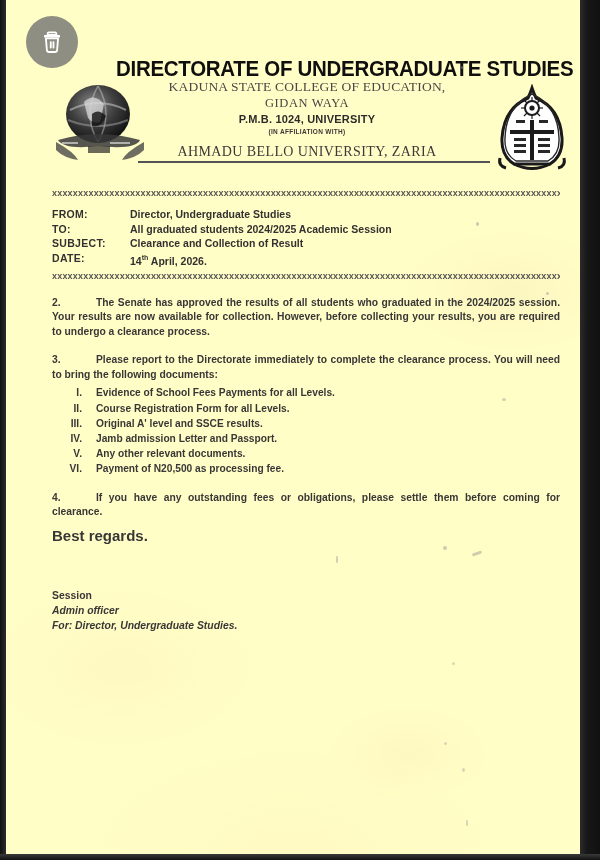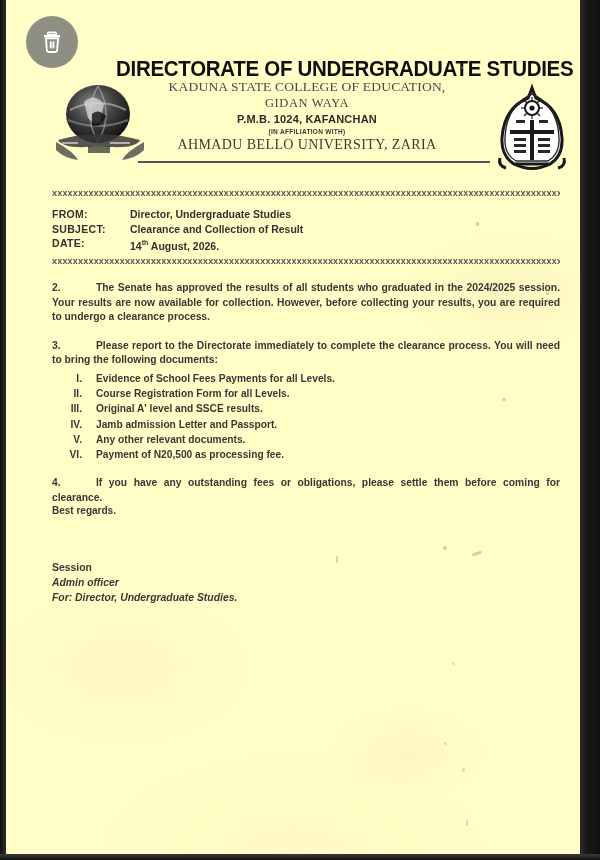--- a/index.html
+++ b/index.html
@@ -159,21 +159,21 @@
     font-weight: bold;
     font-size: 6.5px;
     letter-spacing: 0.3px;
     margin-top: 3px;
     color: #3a3a3a;
   }
   .lh-l6 {
     font-family: "Liberation Serif", serif;
     font-size: 14px;
     letter-spacing: 0.4px;
-    margin-top: 2px;
+    margin-top: 9px;
     color: #3d3d3d;
   }
   .lh-rule {
     position: absolute;
     left: 132px;
     top: 103px;
     width: 352px;
     height: 2px;
     background: #555;
   }
@@ -306,21 +306,21 @@
             <rect x="14" y="62" width="16" height="2"></rect>
             <rect x="62" y="62" width="20" height="2"></rect>
           </g>
         </svg>
       </div>
 
       <div class="lh-text">
         <div class="lh-title">DIRECTORATE OF UNDERGRADUATE STUDIES</div>
         <div class="lh-l2">KADUNA STATE COLLEGE OF EDUCATION,</div>
         <div class="lh-l3">GIDAN WAYA</div>
-        <div class="lh-l4">P.M.B. 1024, KAFANCHAN</div>
+        <div class="lh-l4">P.M.B. 1024, UNIVERSITY</div>
         <div class="lh-l5">(IN AFFILIATION WITH)</div>
         <div class="lh-l6">AHMADU BELLO UNIVERSITY, ZARIA</div>
       </div>
 
       <div class="lh-rule"></div>
 
       <div class="crest-right">
         <svg viewBox="0 0 84 90" width="84" height="90" aria-hidden="true">
           <path d="M42 4 Q44 10 46 14 Q70 24 72 54 Q73 72 60 80 L24 80 Q11 72 12 54 Q14 24 38 14 Q40 10 42 4 Z" fill="#fdfdfd" stroke="#1d1d1d" stroke-width="3"></path>
           <path d="M42 10 Q68 22 69 54 Q70 70 58 77 L26 77 Q14 70 15 54 Q16 22 42 10 Z" fill="none" stroke="#2a2a2a" stroke-width="1.4"></path>
@@ -358,26 +358,30 @@
     <div class="body-wrap">
 
       <div class="xrule">xxxxxxxxxxxxxxxxxxxxxxxxxxxxxxxxxxxxxxxxxxxxxxxxxxxxxxxxxxxxxxxxxxxxxxxxxxxxxxxxxxxxxxxxxxxxxxxxxxxxx</div>
 
       <div class="meta">
         <div class="meta-row">
           <div class="meta-key">FROM:</div>
           <div class="meta-val">Director, Undergraduate Studies</div>
         </div>
         <div class="meta-row">
+          <div class="meta-key">TO:</div>
+          <div class="meta-val">All graduated students 2024/2025 Academic Session</div>
+        </div>
+        <div class="meta-row">
           <div class="meta-key">SUBJECT:</div>
           <div class="meta-val">Clearance and Collection of Result</div>
         </div>
         <div class="meta-row">
           <div class="meta-key">DATE:</div>
-          <div class="meta-val"><span>14</span><sup>th</sup><span> August, 2026.</span></div>
+          <div class="meta-val"><span>14</span><sup>th</sup><span> April, 2026.</span></div>
         </div>
       </div>
 
       <div class="xrule" style="margin-top:3px">xxxxxxxxxxxxxxxxxxxxxxxxxxxxxxxxxxxxxxxxxxxxxxxxxxxxxxxxxxxxxxxxxxxxxxxxxxxxxxxxxxxxxxxxxxxxxxxxxxxxx</div>
 
 
       <div class="para">
         <span class="num">2.</span><span>The Senate has approved the results of all students who graduated in the 2024/2025 session. Your results are now available for collection. However, before collecting your results, you are required to undergo a clearance process.</span>
       </div>
 
@@ -409,21 +413,21 @@
         <li>
           <span class="rn">VI.</span>
           <span>Payment of N20,500 as processing fee.</span>
         </li>
       </ul>
 
       <div class="para">
         <span class="num">4.</span><span>If you have any outstanding fees or obligations, please settle them before coming for clearance.</span>
       </div>
 
-      <div style="font-size:10px;font-weight:bold;color:#3a3a3a;margin-top:0">Best regards.</div>
+      <div style="font-size:15px;font-weight:bold;color:#3a3a3a;margin-top:7px">Best regards.</div>
 
       <div class="sig">
         <div class="s1">Session</div>
         <div class="s2">Admin officer</div>
         <div class="s3">For: Director, Undergraduate Studies.</div>
       </div>
     </div>
 
     <div class="speck" style="left:470px;top:222px;width:3px;height:4px;opacity:.55"></div>
     <div class="speck" style="left:540px;top:292px;width:3px;height:3px;opacity:.5"></div>

